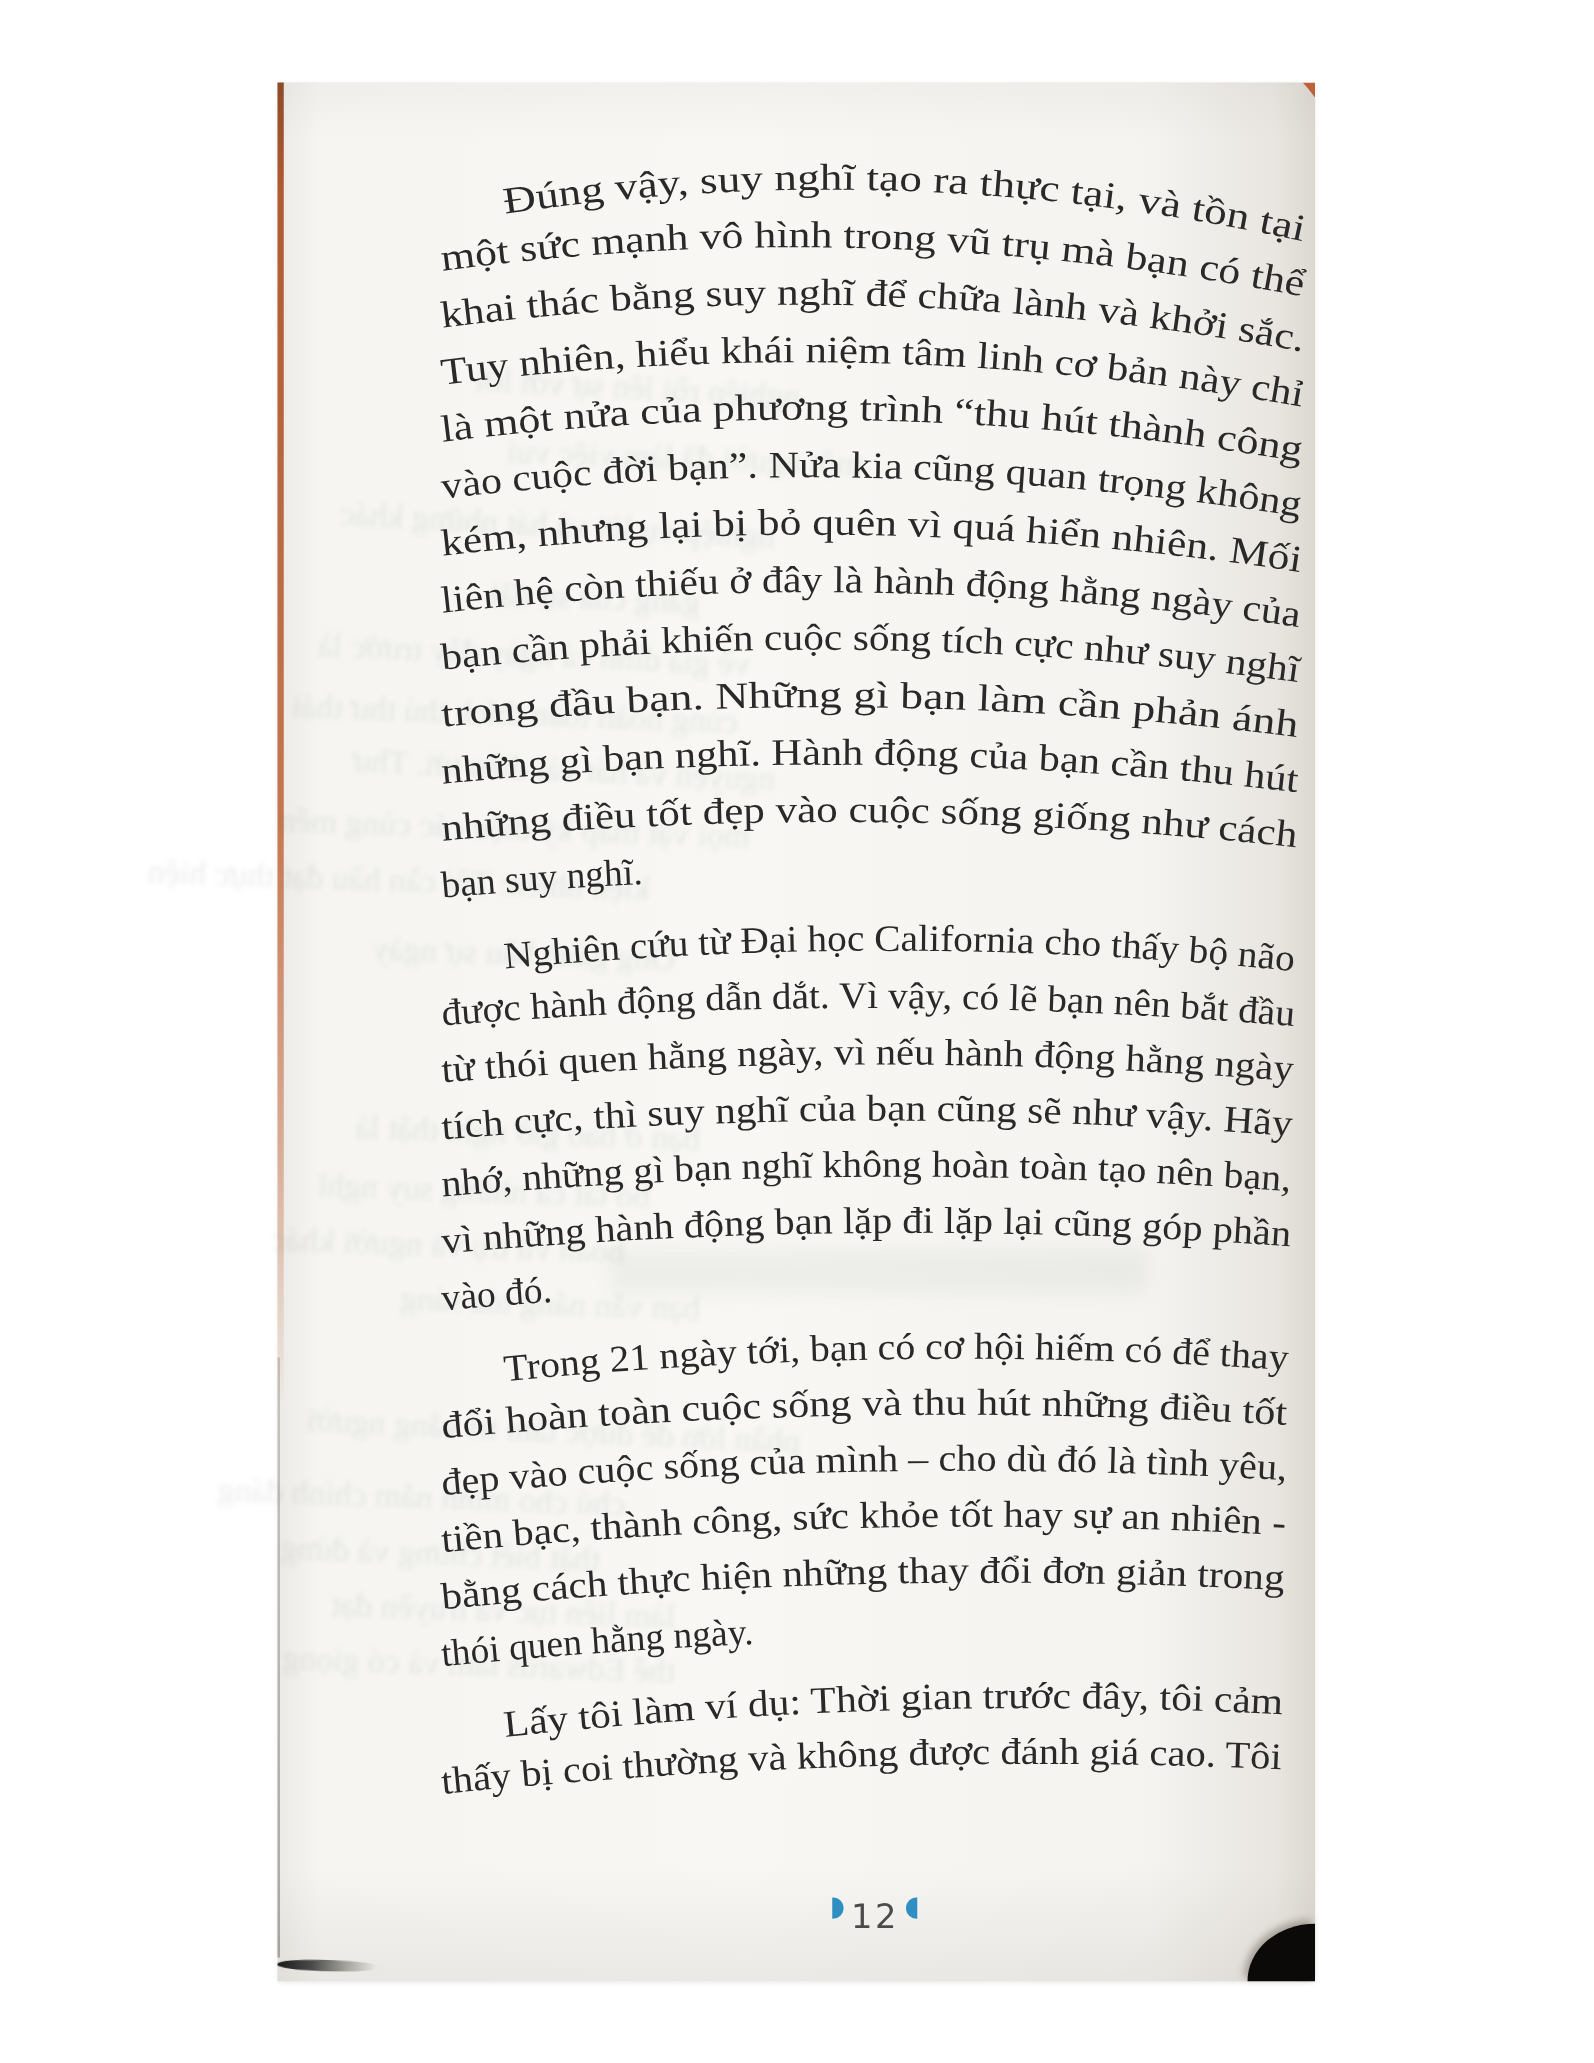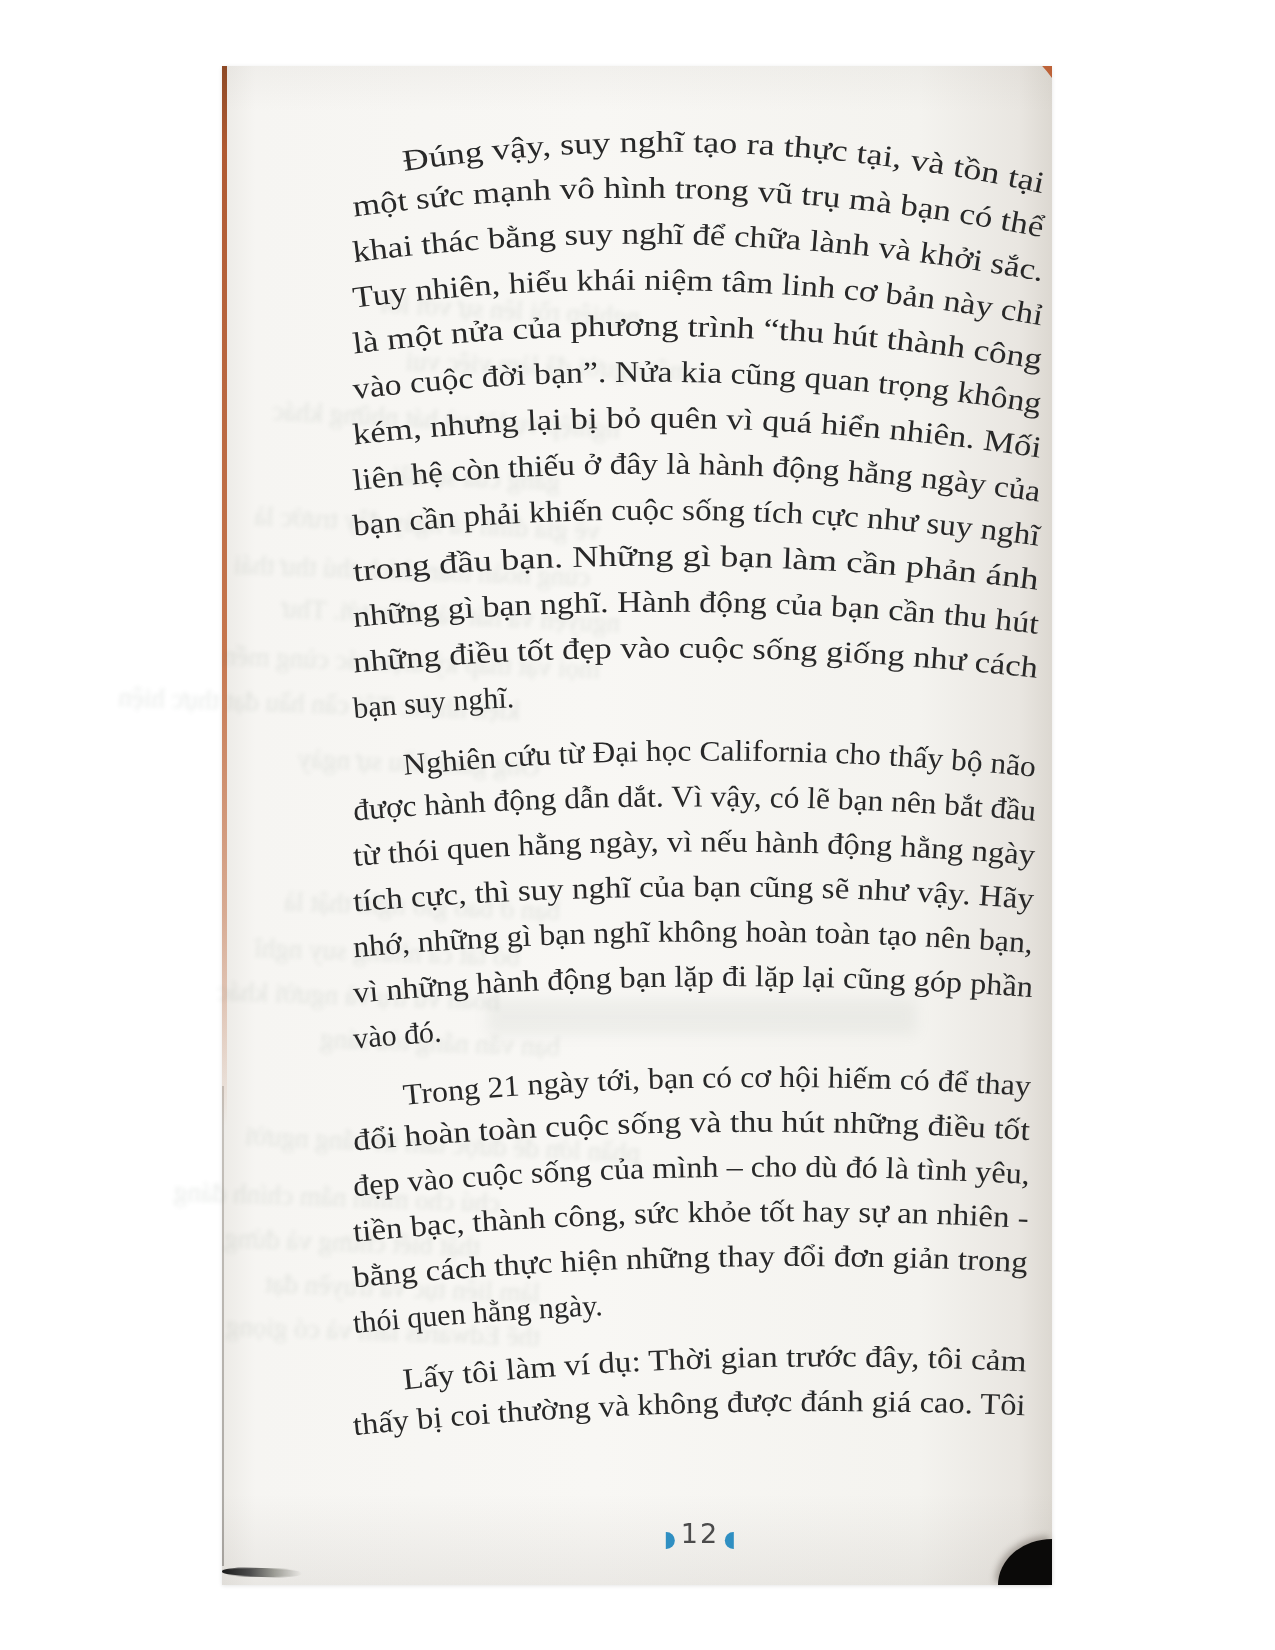--- a/index.html
+++ b/index.html
@@ -97,21 +97,21 @@
     background: #96a096;
     opacity: 0.10;
     filter: blur(7px);
   }
   
   .pageno {
     position: absolute;
     left: 478px; top: 1452px;
     transform: translateX(-50%);
     display: flex;
-    align-items: flex-end;
+    align-items: flex-start;
     gap: 6px;
   }
   .pageno .num {
     font-family: "DejaVu Sans", "Liberation Sans", sans-serif;
     font-size: 27px;
     letter-spacing: 2px;
     color: #4b4b4b;
   }
   .pageno .marker {
     width: 9px; height: 17px;

